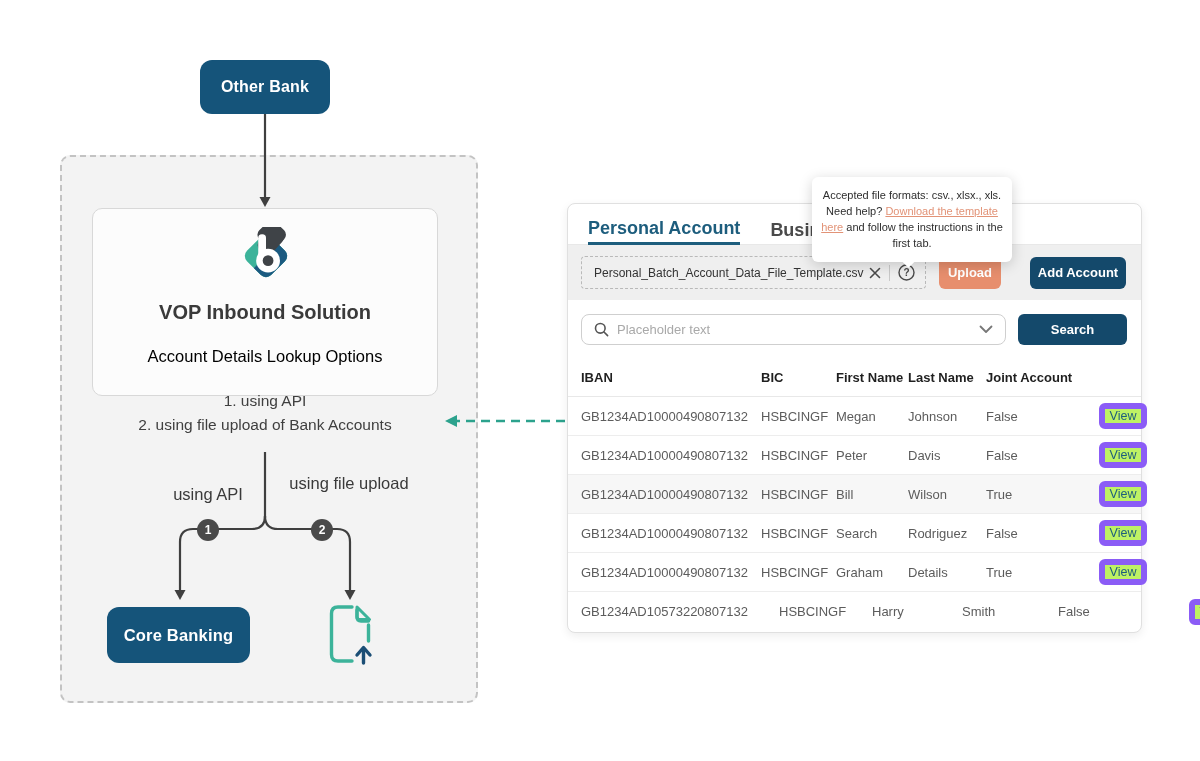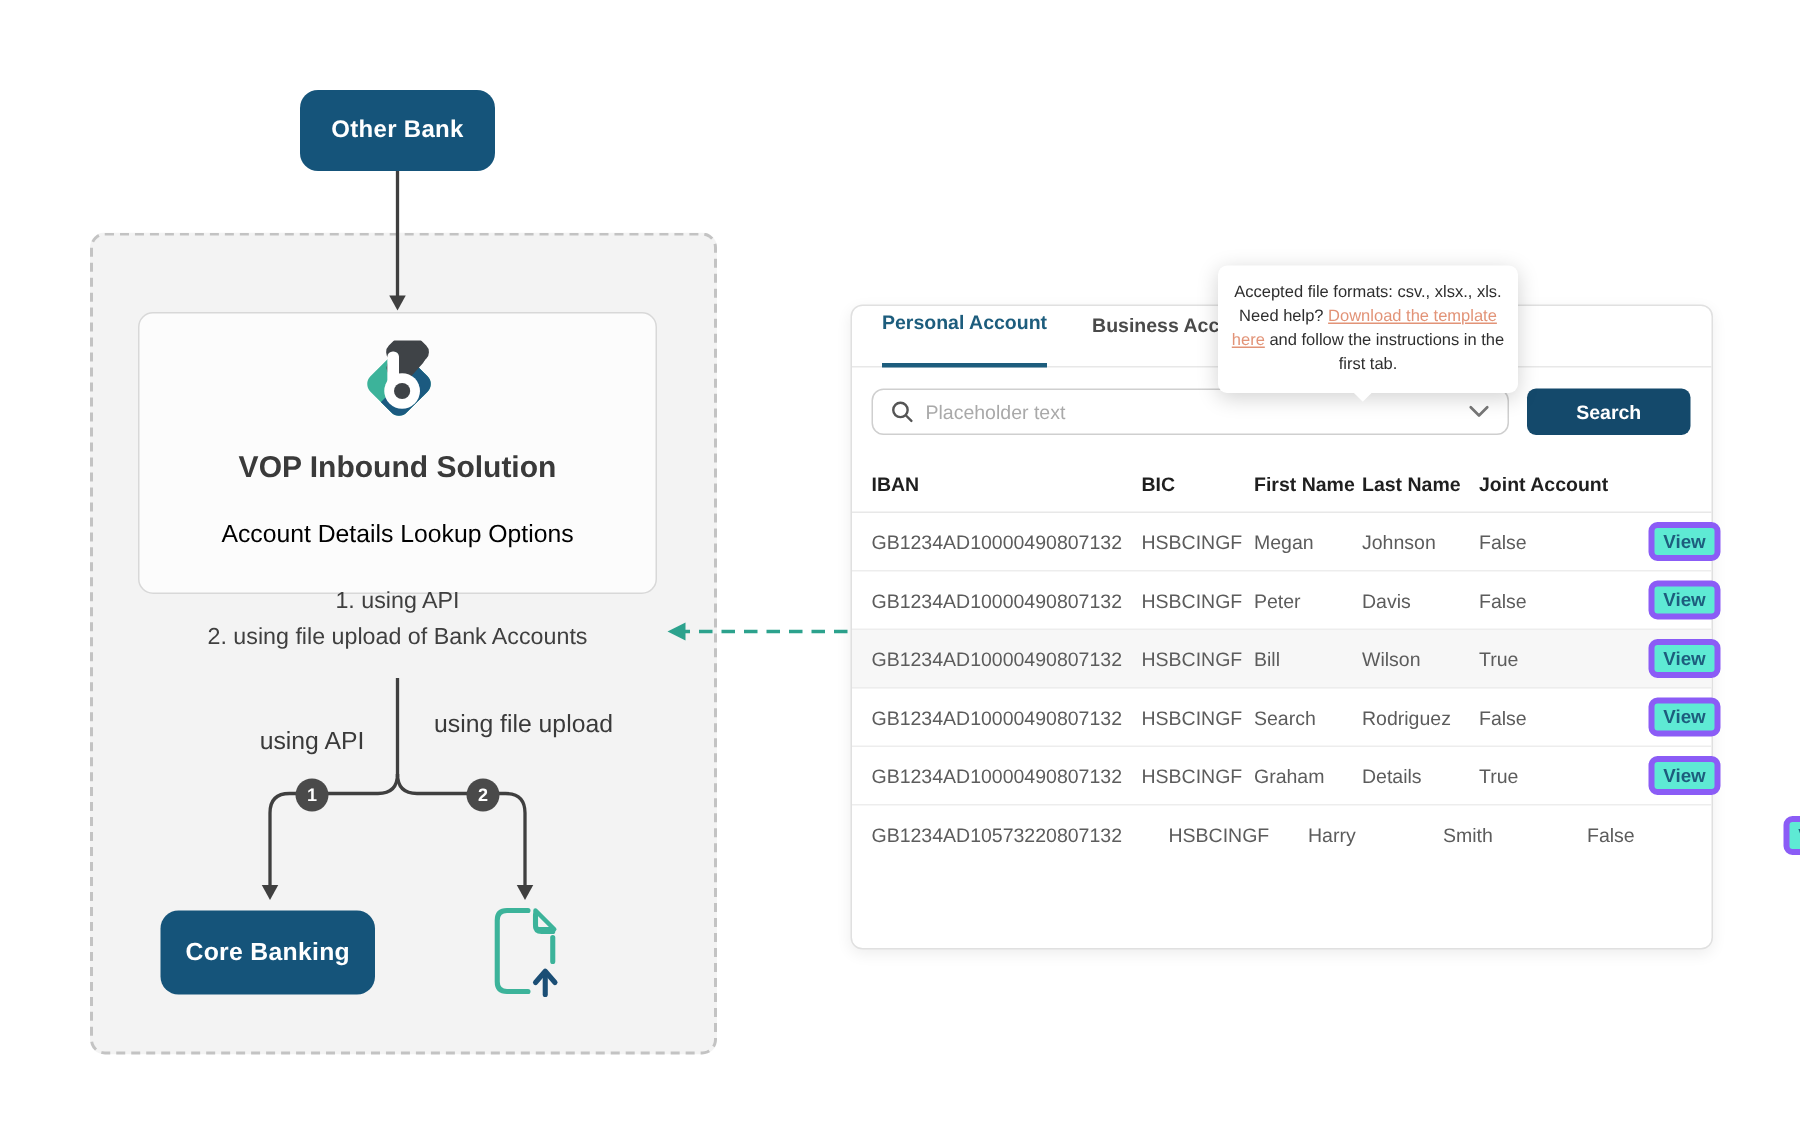--- a/index.html
+++ b/index.html
@@ -24,21 +24,21 @@
   .badge { z-index:7; width:22px; height:22px; border-radius:50%; background:#4a4a4a; color:#fff;
     font-size:12px; font-weight:700; display:flex; align-items:center; justify-content:center;
     transform:translate(-50%,-50%); }
   #connectors { left:0; top:0; width:1200px; height:761px; z-index:5; pointer-events:none; }
   .file-icon { left:327px; top:603px; width:46px; height:64px; z-index:6; }
 
   
   .card { left:567px; top:203px; width:575px; height:430px; background:#fff; border:1px solid #e0e0e0;
     border-radius:8px; box-shadow:0 3px 10px rgba(0,0,0,.07); z-index:10; }
   .tabbar { display:flex; align-items:flex-end; height:41px; border-bottom:1px solid #e8e8e8; padding-left:20px; gap:30px; }
-  .tab { font-size:13px; color:#4a4a4a; font-weight:600; padding-bottom:20px; cursor:pointer; }
+  .tab { font-size:18px; color:#4a4a4a; font-weight:600; padding-bottom:3px; cursor:pointer; }
   .tab.active { color:#1D5D7D; font-weight:700; border-bottom:3px solid #1D5D7D; margin-bottom:-1px; }
   .strip { height:55px; background:#efefef; display:flex; align-items:center; padding:0 15px 0 13px; position:relative; }
   .filebox { width:345px; height:33px; border:1.5px dashed #b9b9b9; border-radius:4px; display:flex;
     align-items:center; padding:0 10px 0 12px; }
   .filebox .fname { font-size:12px; color:#333; flex:1; white-space:nowrap; overflow:hidden; }
   .vdiv { width:1px; height:16px; background:#c9c9c9; margin:0 8px; }
   .btn { border:none; border-radius:6px; color:#fff; font-weight:700; font-size:13px; cursor:pointer;
     display:flex; align-items:center; justify-content:center; font-family:"Liberation Sans",sans-serif; }
   .btn-upload { width:62px; height:33px; background:#E78E6D; margin-left:13px; }
   .btn-add { width:96px; height:32px; background:#14496B; margin-left:auto; }
@@ -49,22 +49,22 @@
     font-family:"Liberation Sans",sans-serif; background:transparent; }
   .searchbox input::placeholder { color:#a9a9a9; }
   .btn-search { width:109px; height:31px; background:#14496B; margin-left:auto; }
   .tbl-head, .tbl-row { display:grid; grid-template-columns:180px 75px 72px 78px 113px 1fr;
     align-items:center; padding-left:13px; height:39px; }
   .tbl-head { font-size:13px; font-weight:700; color:#1f1f1f; border-bottom:1px solid #e8e8e8; }
   .tbl-row { font-size:13px; color:#5c5c5c; border-bottom:1px solid #ededed; }
   .tbl-row:last-child { border-bottom:none;gap:18px; }
   .tbl-row.alt { background:#f7f7f7; }
   .cell-action { display:flex; justify-content:flex-end; padding-right:15px; }
-  .btn-view { width:48px; height:26px; background:#5eead4; border:4px solid #8b5cf6; border-radius:6px;
-    color:#1D5D7D; font-size:12.5px; font-weight:700; }
+  .btn-view { width:48px; height:26px; background:#bef264; border:6px solid #8b5cf6; border-radius:6px;
+    color:#1D5D7D; font-size:12.5px; font-weight:400; }
 
   
   .tooltip { left:812px; top:177px; width:200px; background:#fff; border-radius:6px; z-index:30;
     box-shadow:0 3px 14px rgba(0,0,0,.18); padding:10px 8px 11px; text-align:center;
     font-size:11px; line-height:16px; color:#2e2e2e; }
   .tooltip a { color:#E29377; text-decoration:underline; cursor:pointer; }
   .tooltip::after { content:""; position:absolute; left:92px; bottom:-4px; width:9px; height:9px;
     background:#fff; transform:rotate(45deg); }
   .iconbtn { background:none; border:none; cursor:pointer; display:flex; align-items:center; }
 </style>
@@ -133,20 +133,39 @@
     <path d="M36.5 60 V47" fill="none" stroke="#1B4E75" stroke-width="3.4" stroke-linecap="round"></path>
     <path d="M30 52 L36.5 44.5 L43 52" fill="none" stroke="#1B4E75" stroke-width="3.4" stroke-linecap="round" stroke-linejoin="round"></path>
   </svg>
 
   <div class="abs card">
     <div class="tabbar">
       <div class="tab active">Personal Account</div>
       <div class="tab">Business Account</div>
     </div>
 
+    <div class="strip">
+      <div class="filebox">
+        <span class="fname">Personal_Batch_Account_Data_File_Template.csv</span>
+        <button class="iconbtn">
+          <svg width="12" height="12" viewBox="0 0 12 12">
+            <path d="M1.5 1.5 L10.5 10.5 M10.5 1.5 L1.5 10.5" stroke="#4a4a4a" stroke-width="1.6" stroke-linecap="round"></path>
+          </svg>
+        </button>
+        <div class="vdiv"></div>
+        <button class="iconbtn">
+          <svg width="17" height="17" viewBox="0 0 17 17">
+            <circle cx="8.5" cy="8.5" r="7.5" fill="none" stroke="#4a4a4a" stroke-width="1.4"></circle>
+            <text x="8.5" y="12" text-anchor="middle" font-size="10" font-family="Liberation Sans, sans-serif" fill="#4a4a4a" font-weight="700">?</text>
+          </svg>
+        </button>
+      </div>
+      <button class="btn btn-upload">Upload</button>
+      <button class="btn btn-add">Add Account</button>
+    </div>
 
     <div class="searchrow">
       <div class="searchbox">
         <svg width="15" height="15" viewBox="0 0 15 15">
           <circle cx="6.3" cy="6.3" r="4.8" fill="none" stroke="#555" stroke-width="1.6"></circle>
           <path d="M10 10 L13.6 13.6" stroke="#555" stroke-width="1.6" stroke-linecap="round"></path>
         </svg>
         <input type="text" placeholder="Placeholder text" style="">
         <svg width="14" height="9" viewBox="0 0 14 9">
           <path d="M1.5 1.5 L7 7 L12.5 1.5" fill="none" stroke="#777" stroke-width="1.8" stroke-linecap="round" stroke-linejoin="round"></path>

